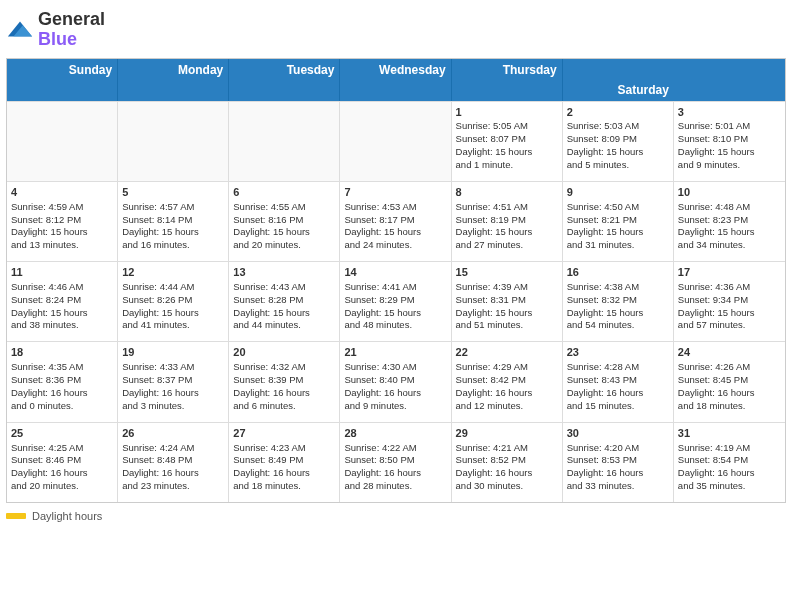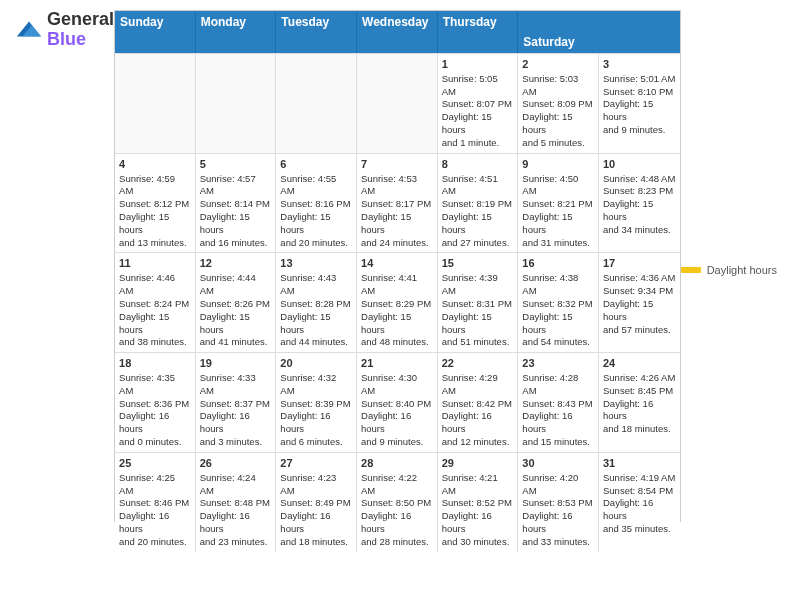--- a/index.html
+++ b/index.html
@@ -6,23 +6,23 @@
     body {
       font-family: Arial, sans-serif;
       background: #fff;
       width: 792px;
       height: 612px;
       overflow: hidden;
     }
     .page {
       width: 792px;
       height: 532px;
-      padding: 10px 15px;
-      display: flex;
-      flex-direction: row;
+      padding: 10px 6px;
+      display: flex;
+      flex-direction: column;
     }
     .header {
       display: flex;
       justify-content: space-between;
       align-items: flex-start;
       margin-bottom: 8px;
     }
     .logo {
       display: flex;
       align-items: center;
@@ -61,21 +61,21 @@
     .cal-header {
       display: grid;
       grid-template-columns: repeat(7, 1fr);
       background: #2a7fc1;
     }
     .cal-header-cell {
       color: #fff;
       font-size: 12px;
       font-weight: bold;
       padding: 4px 5px;
-      text-align: left;
+      text-align: right;
       border-right: 1px solid #1a6faf;
     }
     .cal-header-cell:last-child { border-right: none; margin-top: 20px; }
     .cal-body {
       display: flex;
       flex-direction: column;
       flex: 1;
     }
     .cal-row {
       display: grid;

